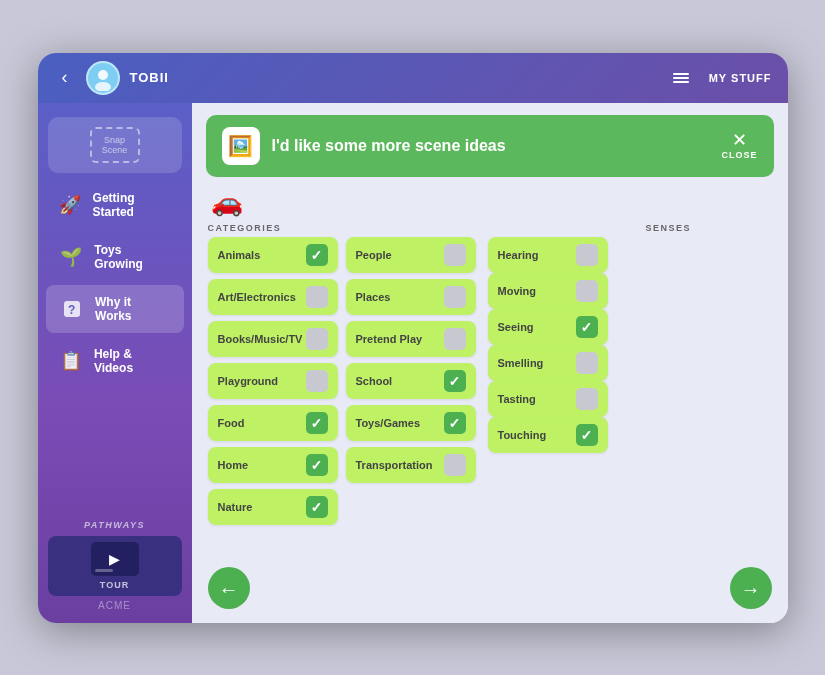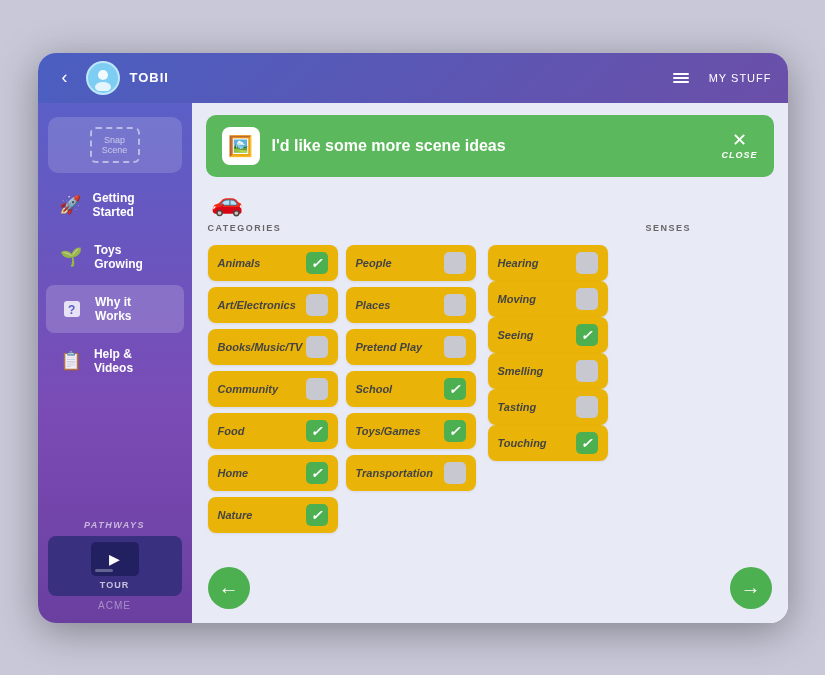--- a/index.html
+++ b/index.html
@@ -61,21 +61,21 @@
       font-size: 13px;
       letter-spacing: 1px;
     }
     .header-right {
       margin-left: auto;
       display: flex;
       align-items: center;
       gap: 20px;
       color: #fff;
       font-size: 11px;
-      font-weight: normal;
+      font-weight: bold;
       letter-spacing: 1px;
     }
     .mystuff-icon {
       display: flex;
       flex-direction: column;
       gap: 2px;
     }
     .mystuff-icon span {
       display: block;
       width: 16px;
@@ -228,21 +228,21 @@
     }
     .banner-close {
       color: #fff;
       cursor: pointer;
       display: flex;
       flex-direction: column;
       align-items: center;
       gap: 1px;
     }
     .banner-close .x-icon { font-size: 18px; line-height: 1; }
-    .banner-close .close-label { font-size: 9px; letter-spacing: 1px; font-weight: bold; font-style: italic; }
+    .banner-close .close-label { font-size: 9px; letter-spacing: 1px; font-weight: bold; }
     
     .instruction-row {
       display: flex;
       align-items: center;
       gap: 12px;
       padding: 10px 16px 4px;
       flex-shrink: 0;
     }
     .truck-icon {
       width: 40px;
@@ -262,21 +262,21 @@
       font-size: 9px;
       color: #666;
       letter-spacing: 0.5px;
       font-weight: 600;
       text-transform: uppercase;
     }
     
     .cols-header {
       display: flex;
       padding: 0 16px;
-      margin-bottom: 12px;
+      margin-bottom: 4px;
       flex-shrink: 0;
     }
     .col-header {
       font-size: 9px;
       font-weight: 800;
       color: #666;
       letter-spacing: 1.5px;
       text-transform: uppercase;
     }
     .col-header.categories { flex: 0 0 300px; }
@@ -295,30 +295,29 @@
       width: 130px;
     }
     .col-senses {
       display: flex;
       flex-direction: column;
       gap: 0;
       width: 120px;
       margin-left: 4px;
     }
     .chip {
-      background: #eab308;
+      background: #bef264;
       border-radius: 8px;
       padding: 7px 10px;
       display: flex;
       align-items: center;
       justify-content: space-between;
       cursor: pointer;
       min-height: 32px;
       box-shadow: 0 1px 3px rgba(0,0,0,0.08);
-      font-style: italic;
     }
     .chip-label {
       font-size: 11px;
       color: #444;
       font-weight: 600;
     }
     .checkbox {
       width: 22px;
       height: 22px;
       border-radius: 5px;
@@ -461,21 +460,21 @@
         
       </div>
     </div>
             <div class="chip">
       <span class="chip-label">Books/Music/TV</span>
       <div class="checkbox unchecked">
         
       </div>
     </div>
             <div class="chip">
-      <span class="chip-label">Community</span>
+      <span class="chip-label">Playground</span>
       <div class="checkbox unchecked">
         
       </div>
     </div>
             <div class="chip">
       <span class="chip-label">Food</span>
       <div class="checkbox checked">
         <span class="check-mark">✓</span>
       </div>
     </div>

